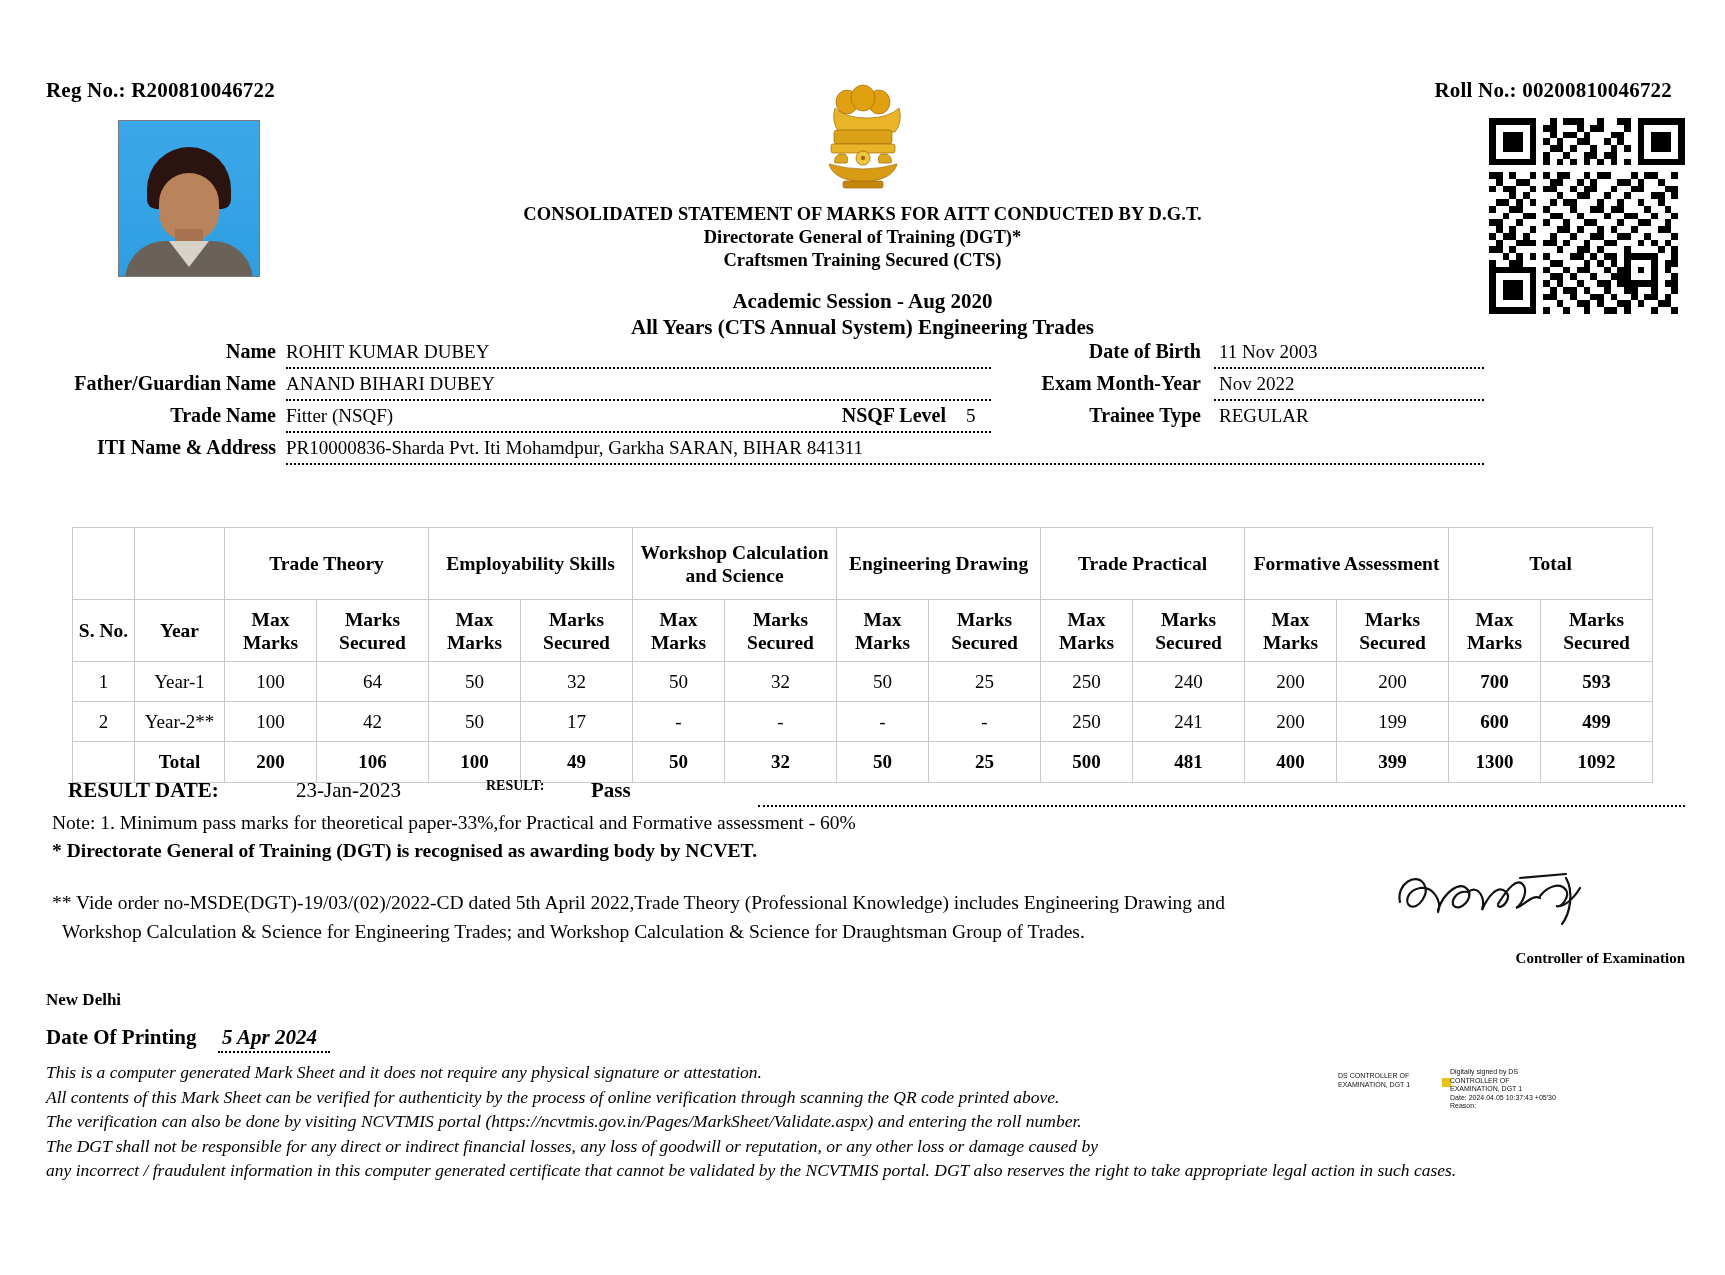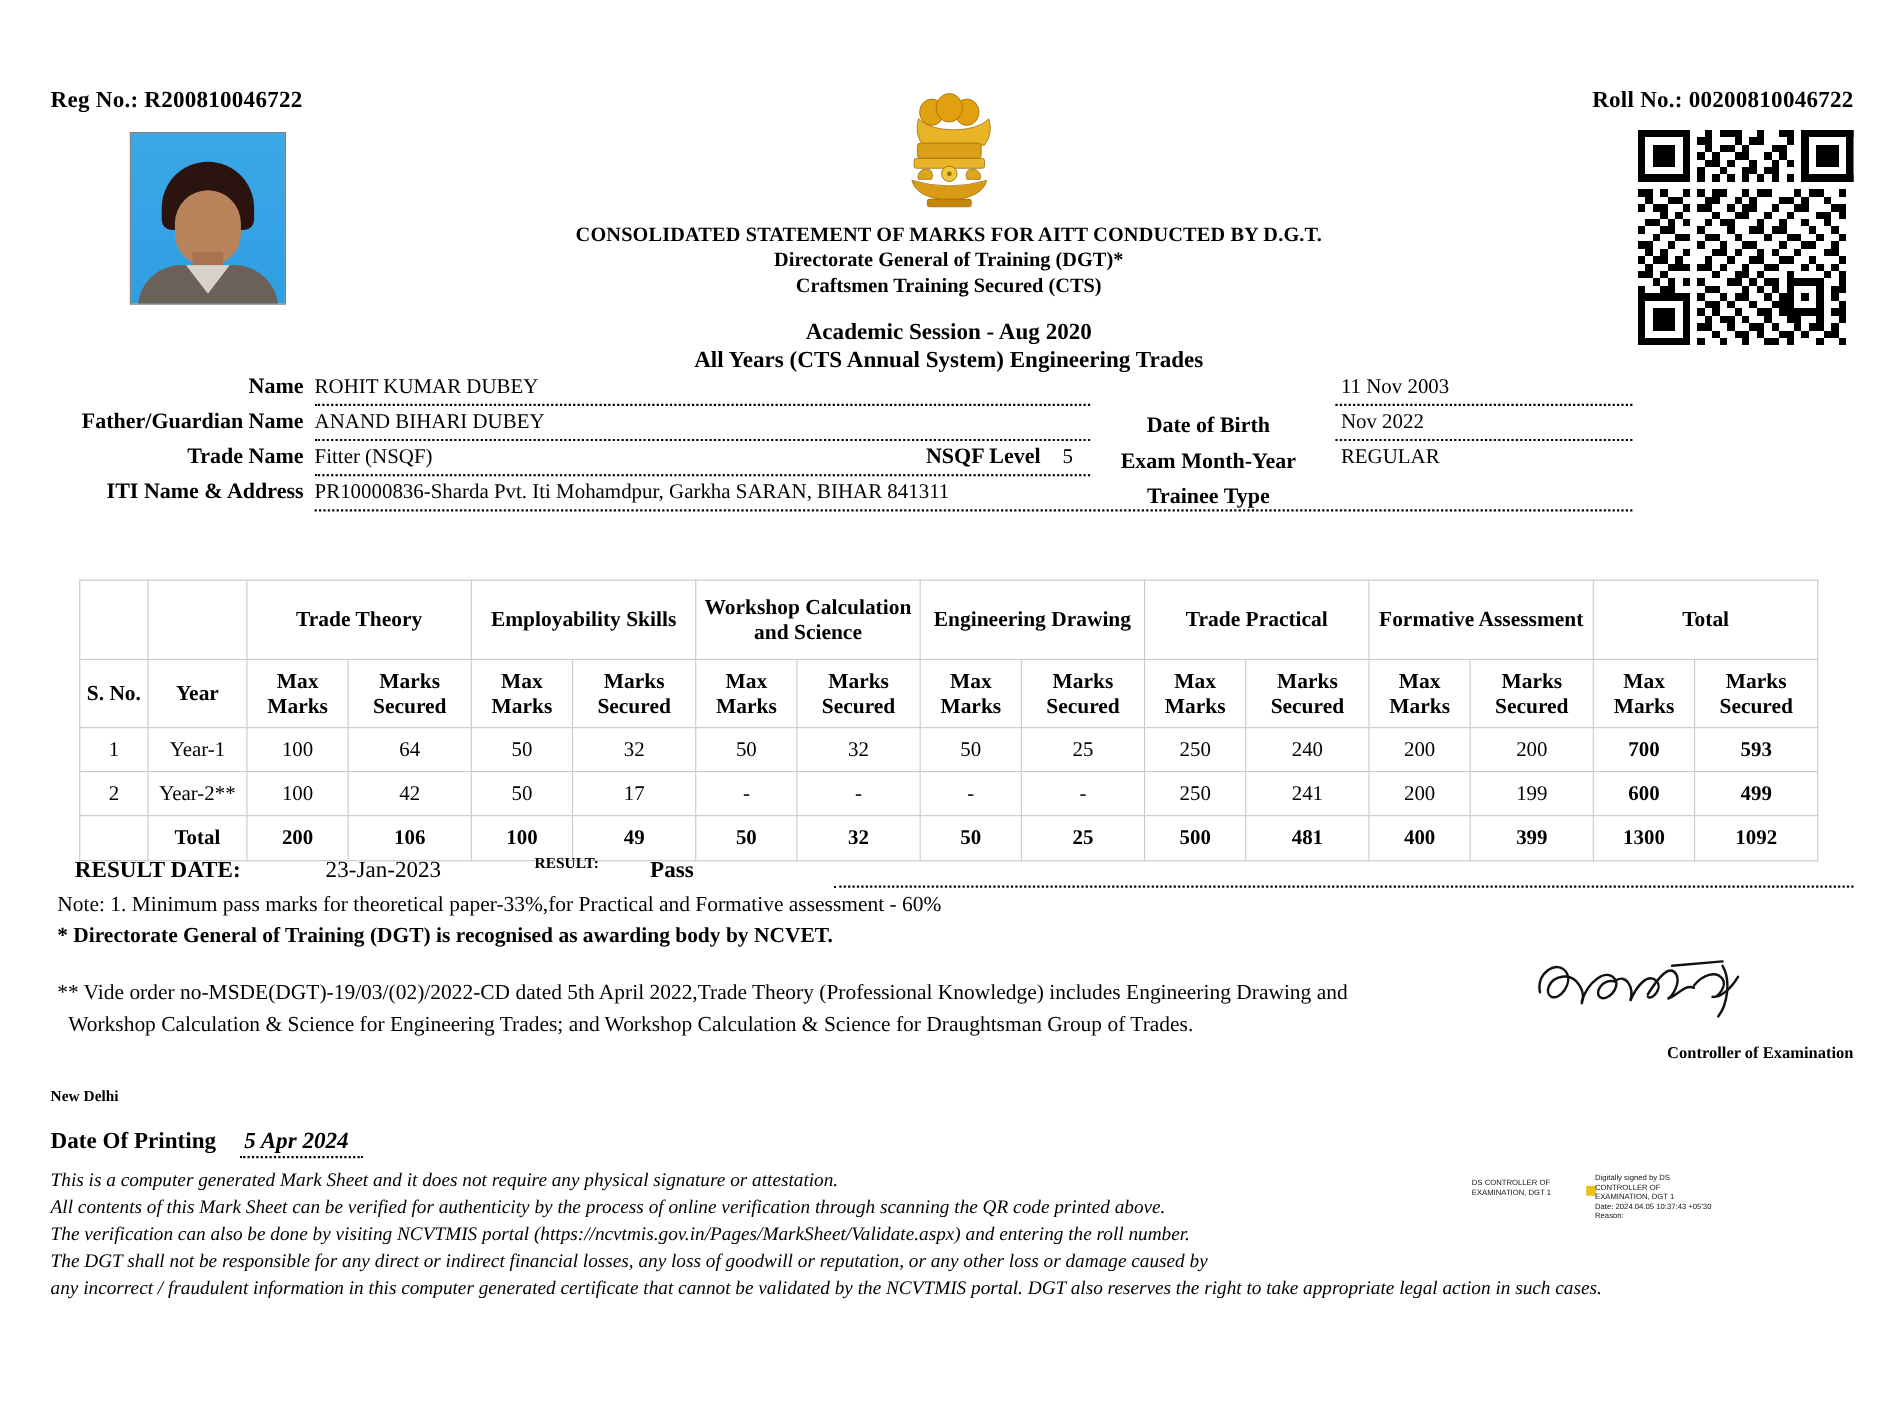--- a/index.html
+++ b/index.html
@@ -19,21 +19,21 @@
     position: relative;
     width: 1725px;
     height: 1275px;
     box-sizing: border-box;
     padding: 0;
   }
 
   
   .topbar {
     position: absolute;
-    top: 78px; left: 0; right: 0;
+    top: 78px; left: 0; right: 13px;
     height: 30px;
   }
   .reg-no {
     position: absolute;
     left: 46px; top: 0;
     font-weight: bold;
     font-size: 21px;
     letter-spacing: .2px;
     white-space: nowrap;
   }
@@ -152,21 +152,21 @@
   .dots {
     position: absolute;
     border-bottom: 2px dotted #000;
     height: 0;
     top: 29px;
   }
   .c1-lbl { left: 0;  width: 230px; }
   .c1-val { left: 240px; }
   .c1-dots{ left: 240px; width: 705px; }
 
-  .c2-lbl { left: 950px; width: 205px; text-align: center; margin-top: 36px; }
+  .c2-lbl { left: 950px; width: 205px; text-align: right; }
   .c2-val { left: 1173px; }
   .c2-dots{ left: 1168px; width: 270px; }
 
   .nsqf-lbl { left: 760px; width: 140px; text-align: right; }
   .nsqf-val { left: 920px; }
 
   .iti-dots { left: 240px; width: 1198px; }
 
   
   table.marks {
@@ -247,21 +247,21 @@
   .signature {
     position: absolute;
     left: 1390px; top: 862px;
     width: 220px; height: 70px;
   }
 
   .city {
     position: absolute;
     left: 46px; top: 990px;
     font-weight: bold;
-    font-size: 14px;
+    font-size: 17px;
   }
   .controller {
     position: absolute;
     right: 40px; top: 939px;
     font-weight: bold;
     font-size: 15px;
     margin-top: 11px;
   }
   .dop-label {
     position: absolute;

